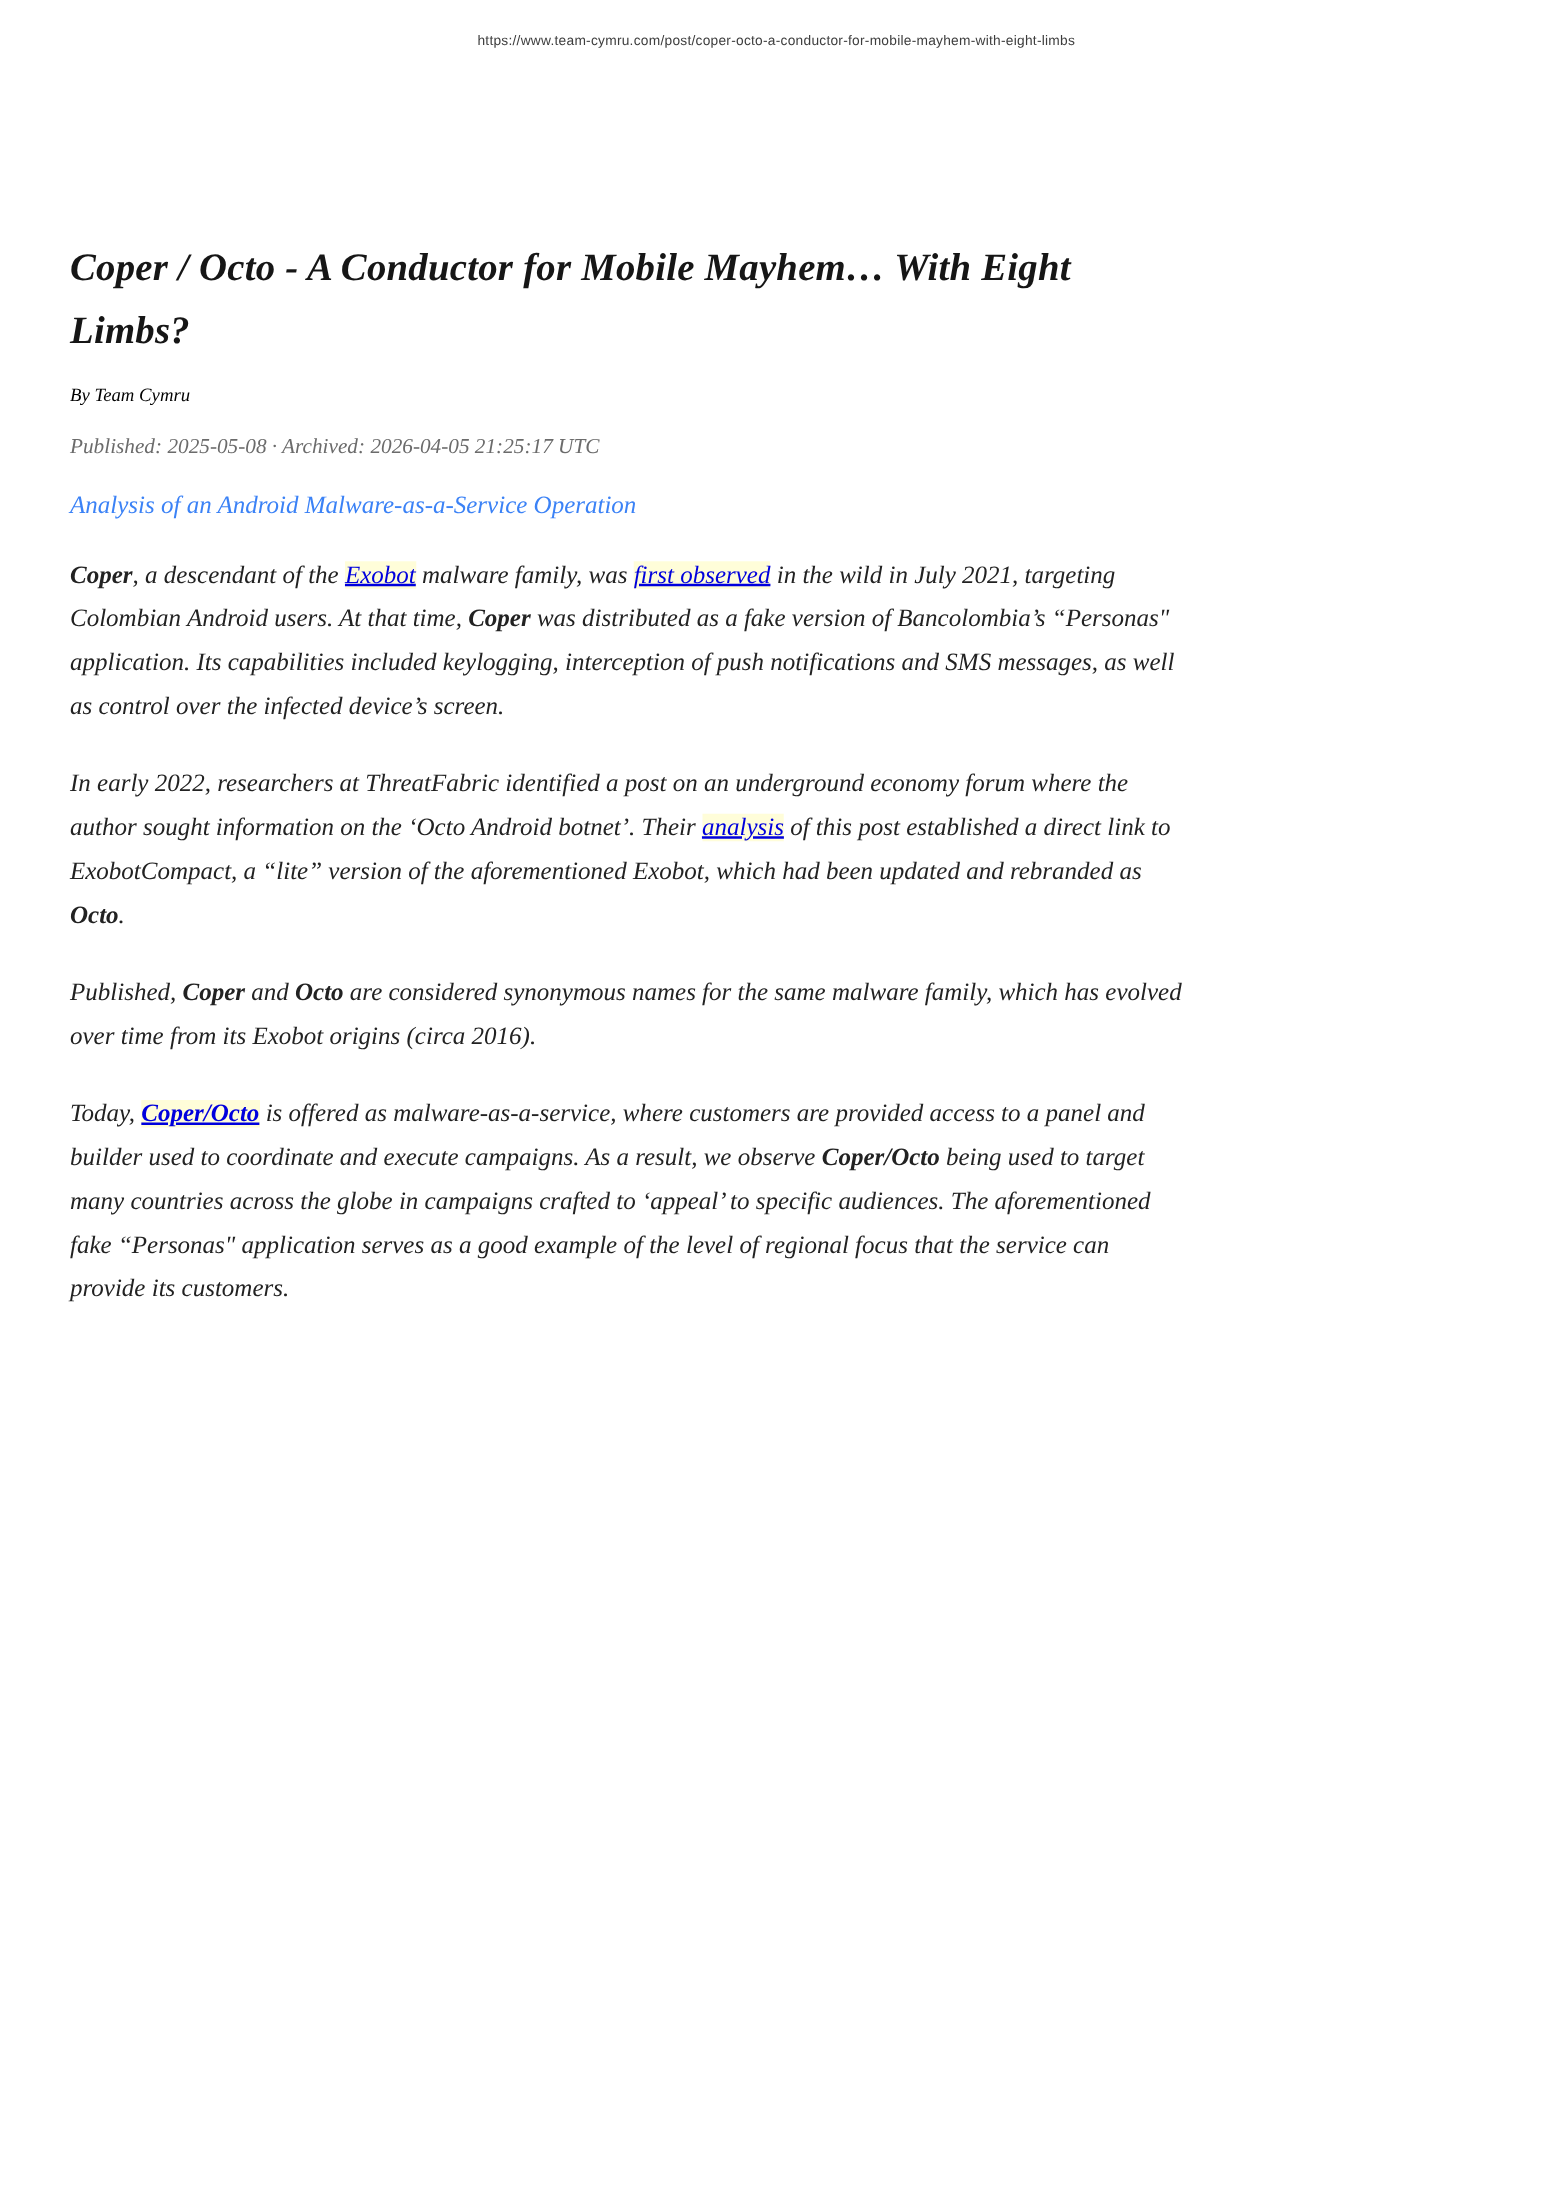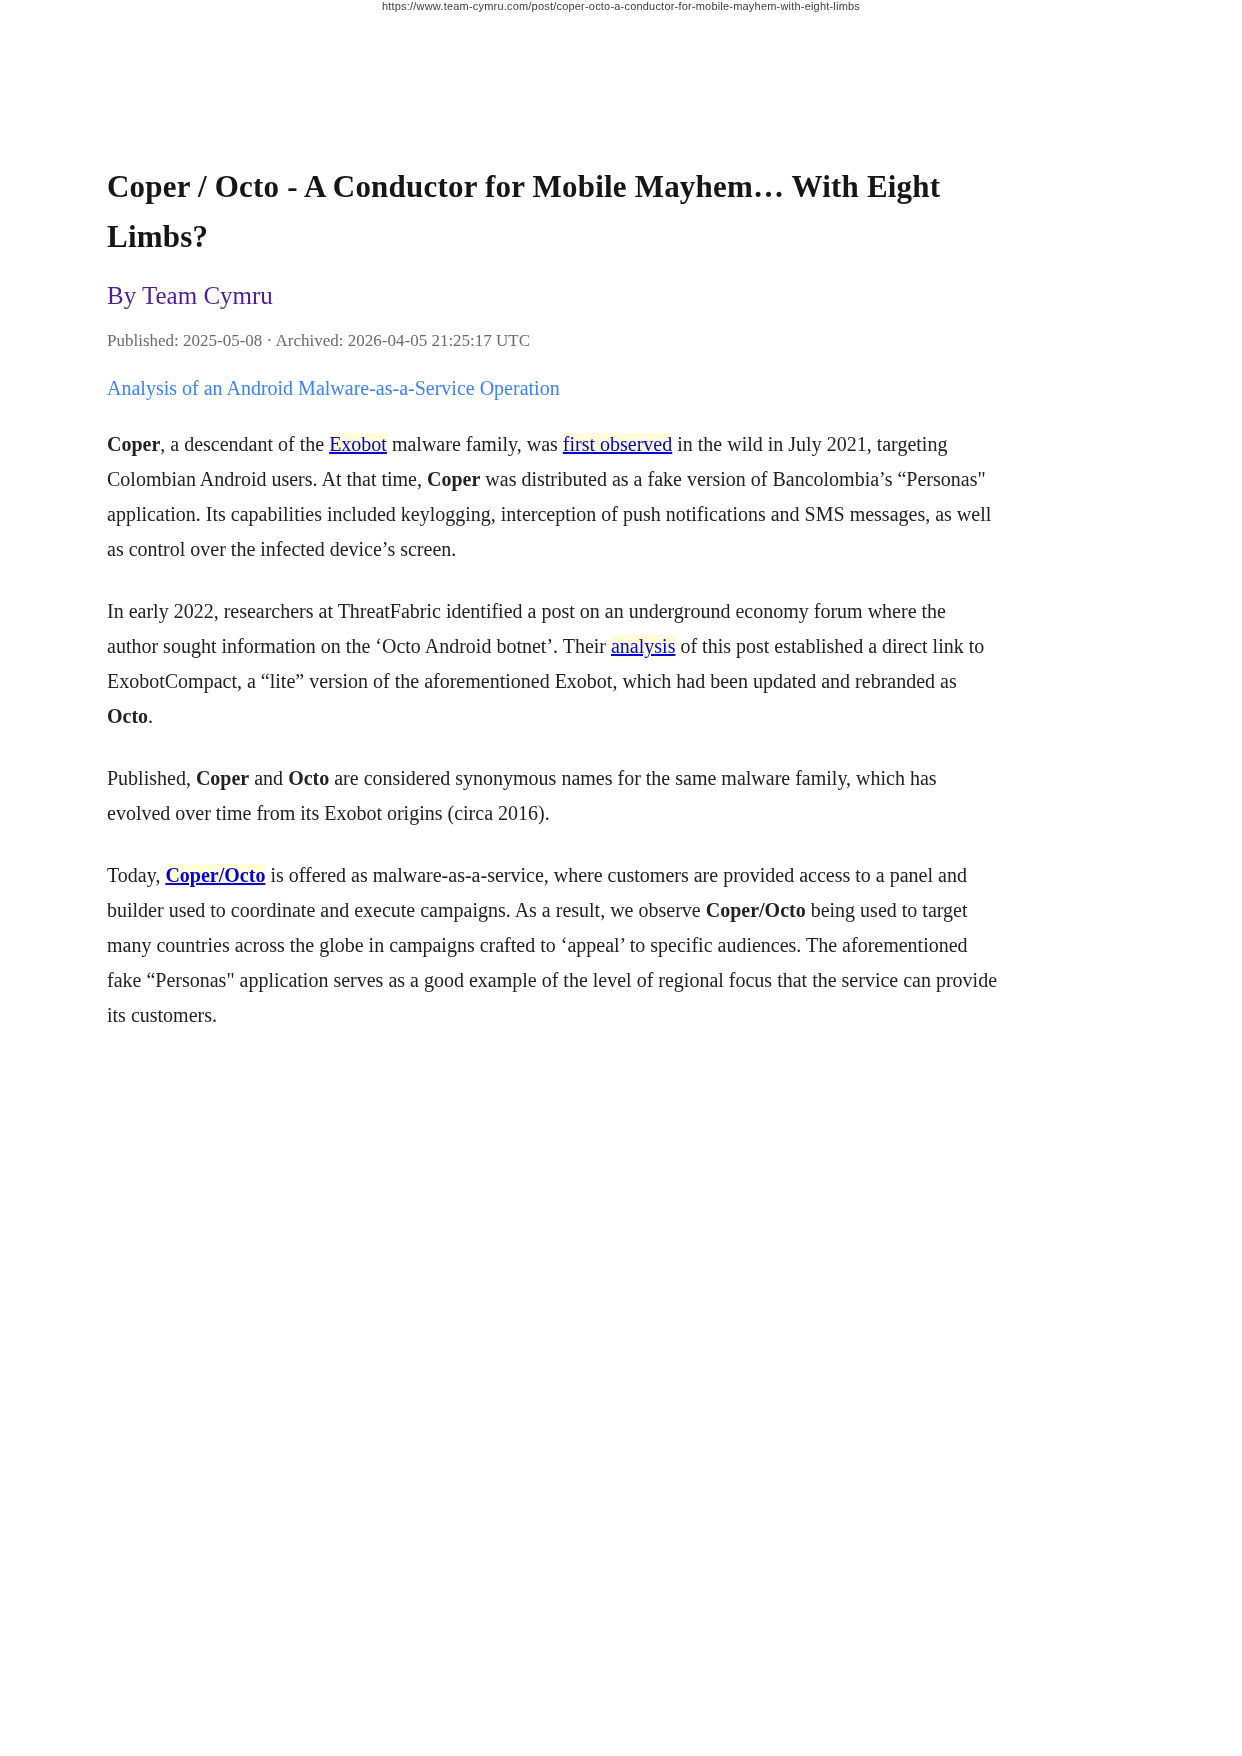--- a/index.html
+++ b/index.html
@@ -12,42 +12,44 @@
     color: #1f1f1f;
   }
   .page {
     position: relative;
     width: 1242px;
     height: 1756px;
     background: #ffffff;
     overflow: hidden;
   }
   .content {
-    margin-left: 107px;
+    margin-left: 56px;
     width: 895px;
+    font-style: italic;
   }
   .header-url {
+    padding-top: 27px;
     text-align: center;
     font-family: "Liberation Sans", sans-serif;
     font-size: 11px;
     color: #3d3d3d;
     letter-spacing: 0.2px;
   }
   .title {
     margin-top: 150px;
     font-size: 31px;
     line-height: 50px;
     font-weight: bold;
     color: #161616;
     letter-spacing: 0.2px;
   }
   .byline {
     margin-top: 20px;
-    font-size: 25px;
-    color: #4c1d95;
+    font-size: 15px;
+    color: #000000;
   }
   .meta {
     margin-top: 21px;
     font-size: 17px;
     color: #6b6b6b;
   }
   .subtitle {
     margin-top: 26px;
     font-size: 20px;
     color: #3b82f6;

